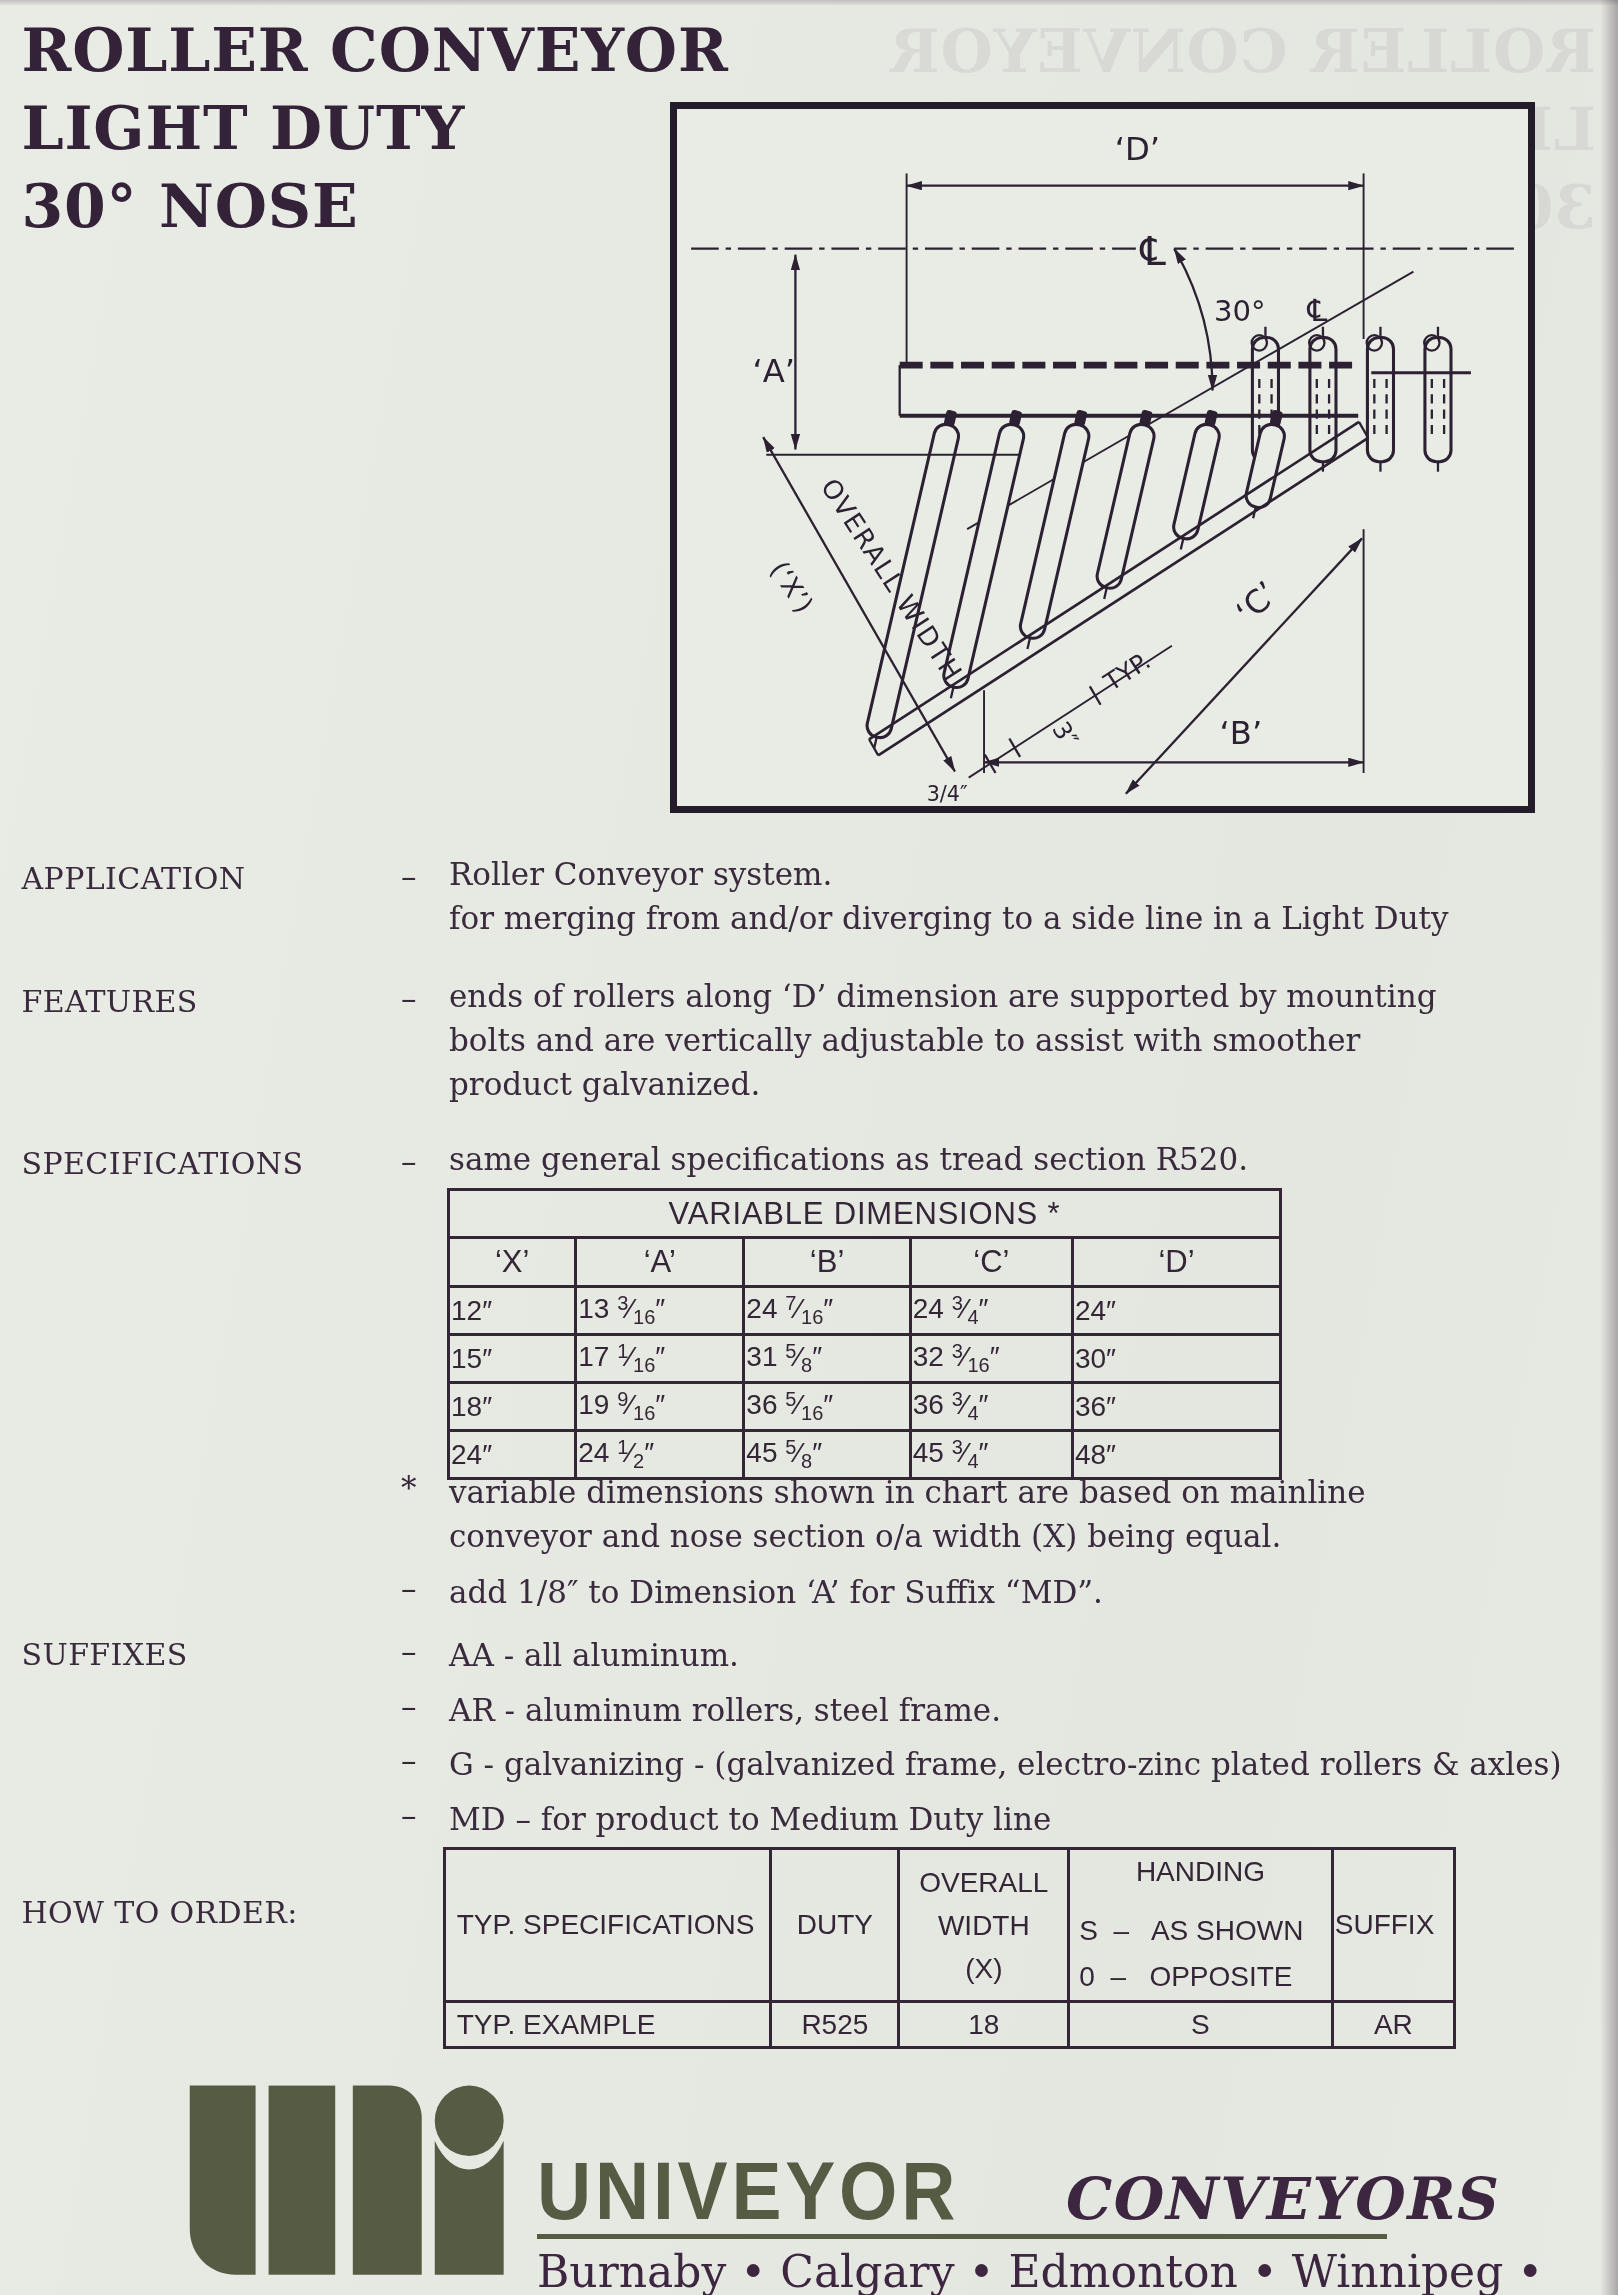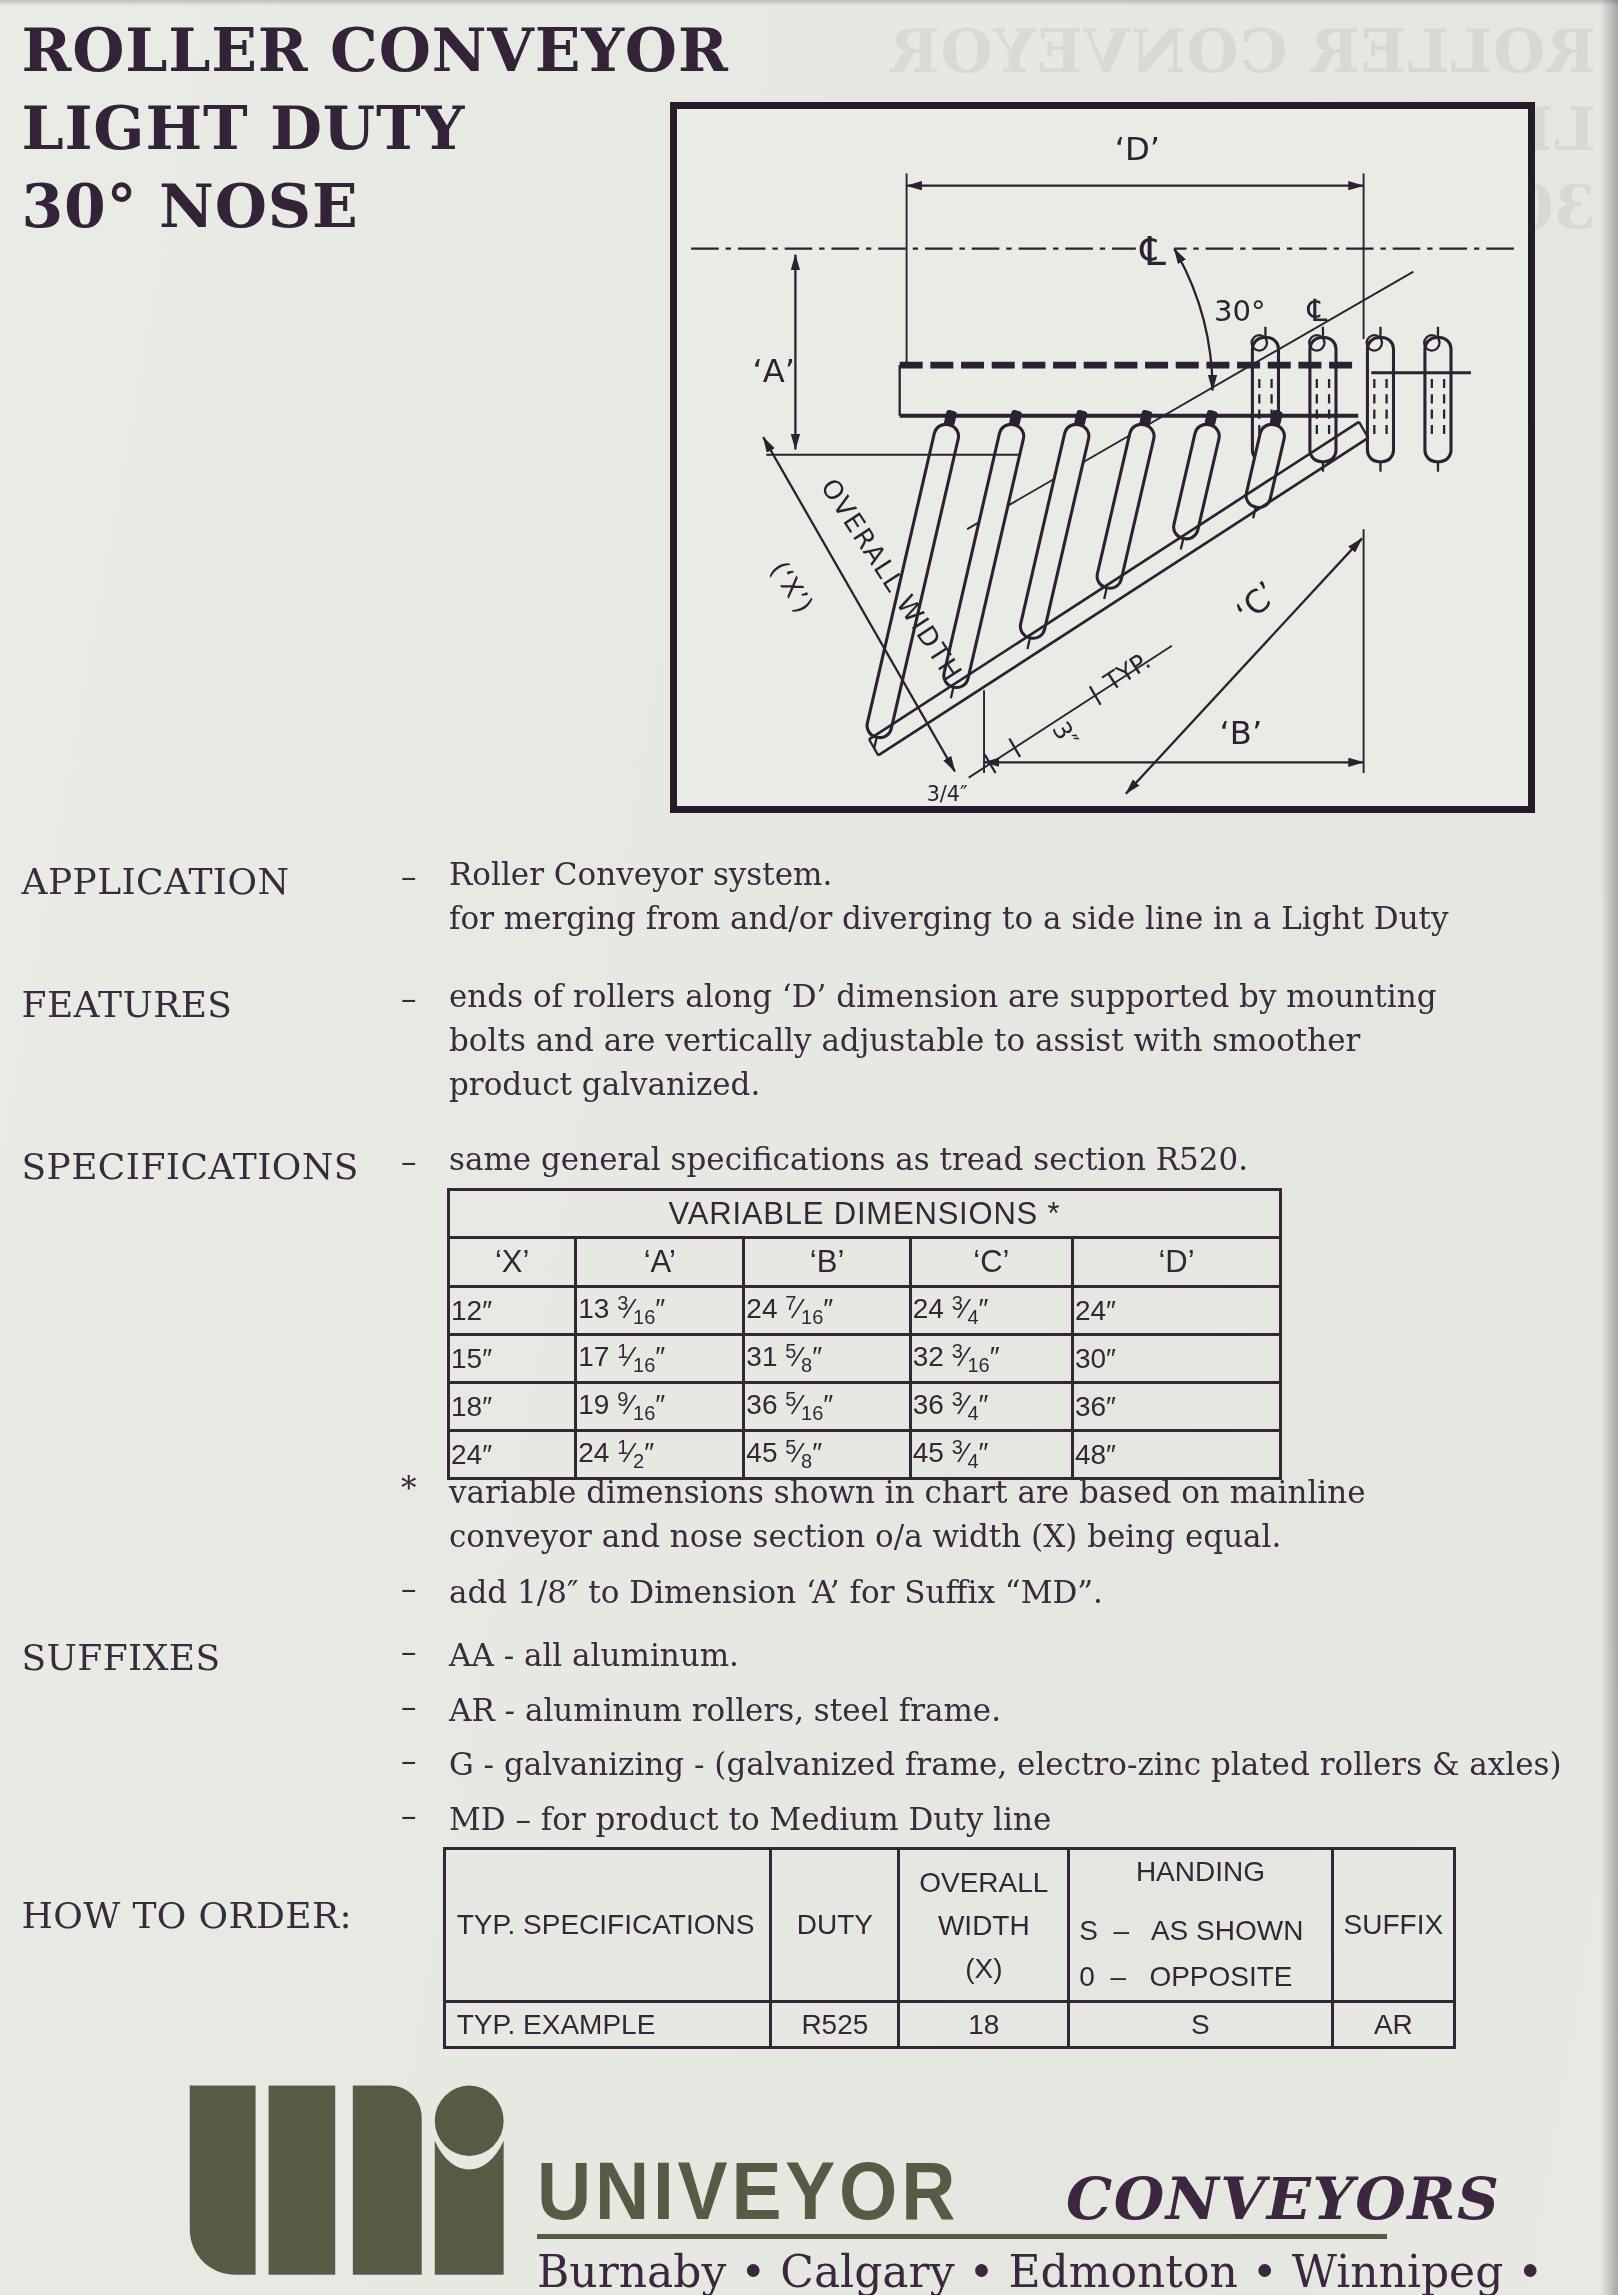--- a/index.html
+++ b/index.html
@@ -8,21 +8,21 @@
         font-family:"DejaVu Serif","Liberation Serif",serif;color:#362639;}
   .abs{position:absolute;}
   
   .title{left:21.5px;top:10.7px;font-size:60px;font-weight:bold;line-height:78px;letter-spacing:0.8px;color:#342338;}
   .ghost{left:798px;top:12.3px;width:798px;font-size:60px;font-weight:bold;line-height:78px;
          color:rgba(84,66,92,0.09);transform:scaleX(-1);text-align:left;letter-spacing:0.8px;}
   
   .dbox{left:670px;top:102px;width:851px;height:697px;border:7px solid #241b2b;background:#e9ece5;}
   .dbox svg{display:block}
   
-  .seclabel{font-size:36px;letter-spacing:0.4px;color:#3a2a3d;}
+  .seclabel{font-size:30px;letter-spacing:0.4px;color:#3a2a3d;}
   .dash{font-size:31px;color:#3a2a3d;}
   .bodyline{font-size:31px;line-height:44px;color:#3a2a3d;white-space:nowrap;}
   
   table{border-collapse:collapse;table-layout:fixed;}
   .spec{left:447px;top:1188px;width:835px;font-family:"Liberation Sans",sans-serif;}
   .spec td,.spec th{border:3.1px solid #342637;font-weight:normal;color:#342637;margin-left:48px;}
   .spec .t-title{font-size:31px;height:43px;letter-spacing:0.8px;}
   .spec .t-head th{font-size:31px;height:44px;}
   .spec tbody td{font-size:28px;height:43px;}
   .spec sup{font-size:20px;vertical-align:7.7px;}
@@ -320,21 +320,21 @@
         <div>WIDTH</div>
         <div>(X)</div>
       </td>
       <td style="padding:0">
         <div class="hand">
           <div class="ht">HANDING</div>
           <div class="hl" style="margin-top:20px">S  –   AS SHOWN</div>
           <div class="hl">0  –   OPPOSITE</div>
         </div>
       </td>
-      <td style="text-align:center">SUFFIX</td>
+      <td style="text-align:left">SUFFIX</td>
     </tr>
     <tr class="drow">
       <td class="cellpad" style="text-align:left">TYP. EXAMPLE</td>
       <td>R525</td>
       <td>18</td>
       <td>S</td>
       <td>AR</td>
     </tr>
   </tbody>
     </table>

